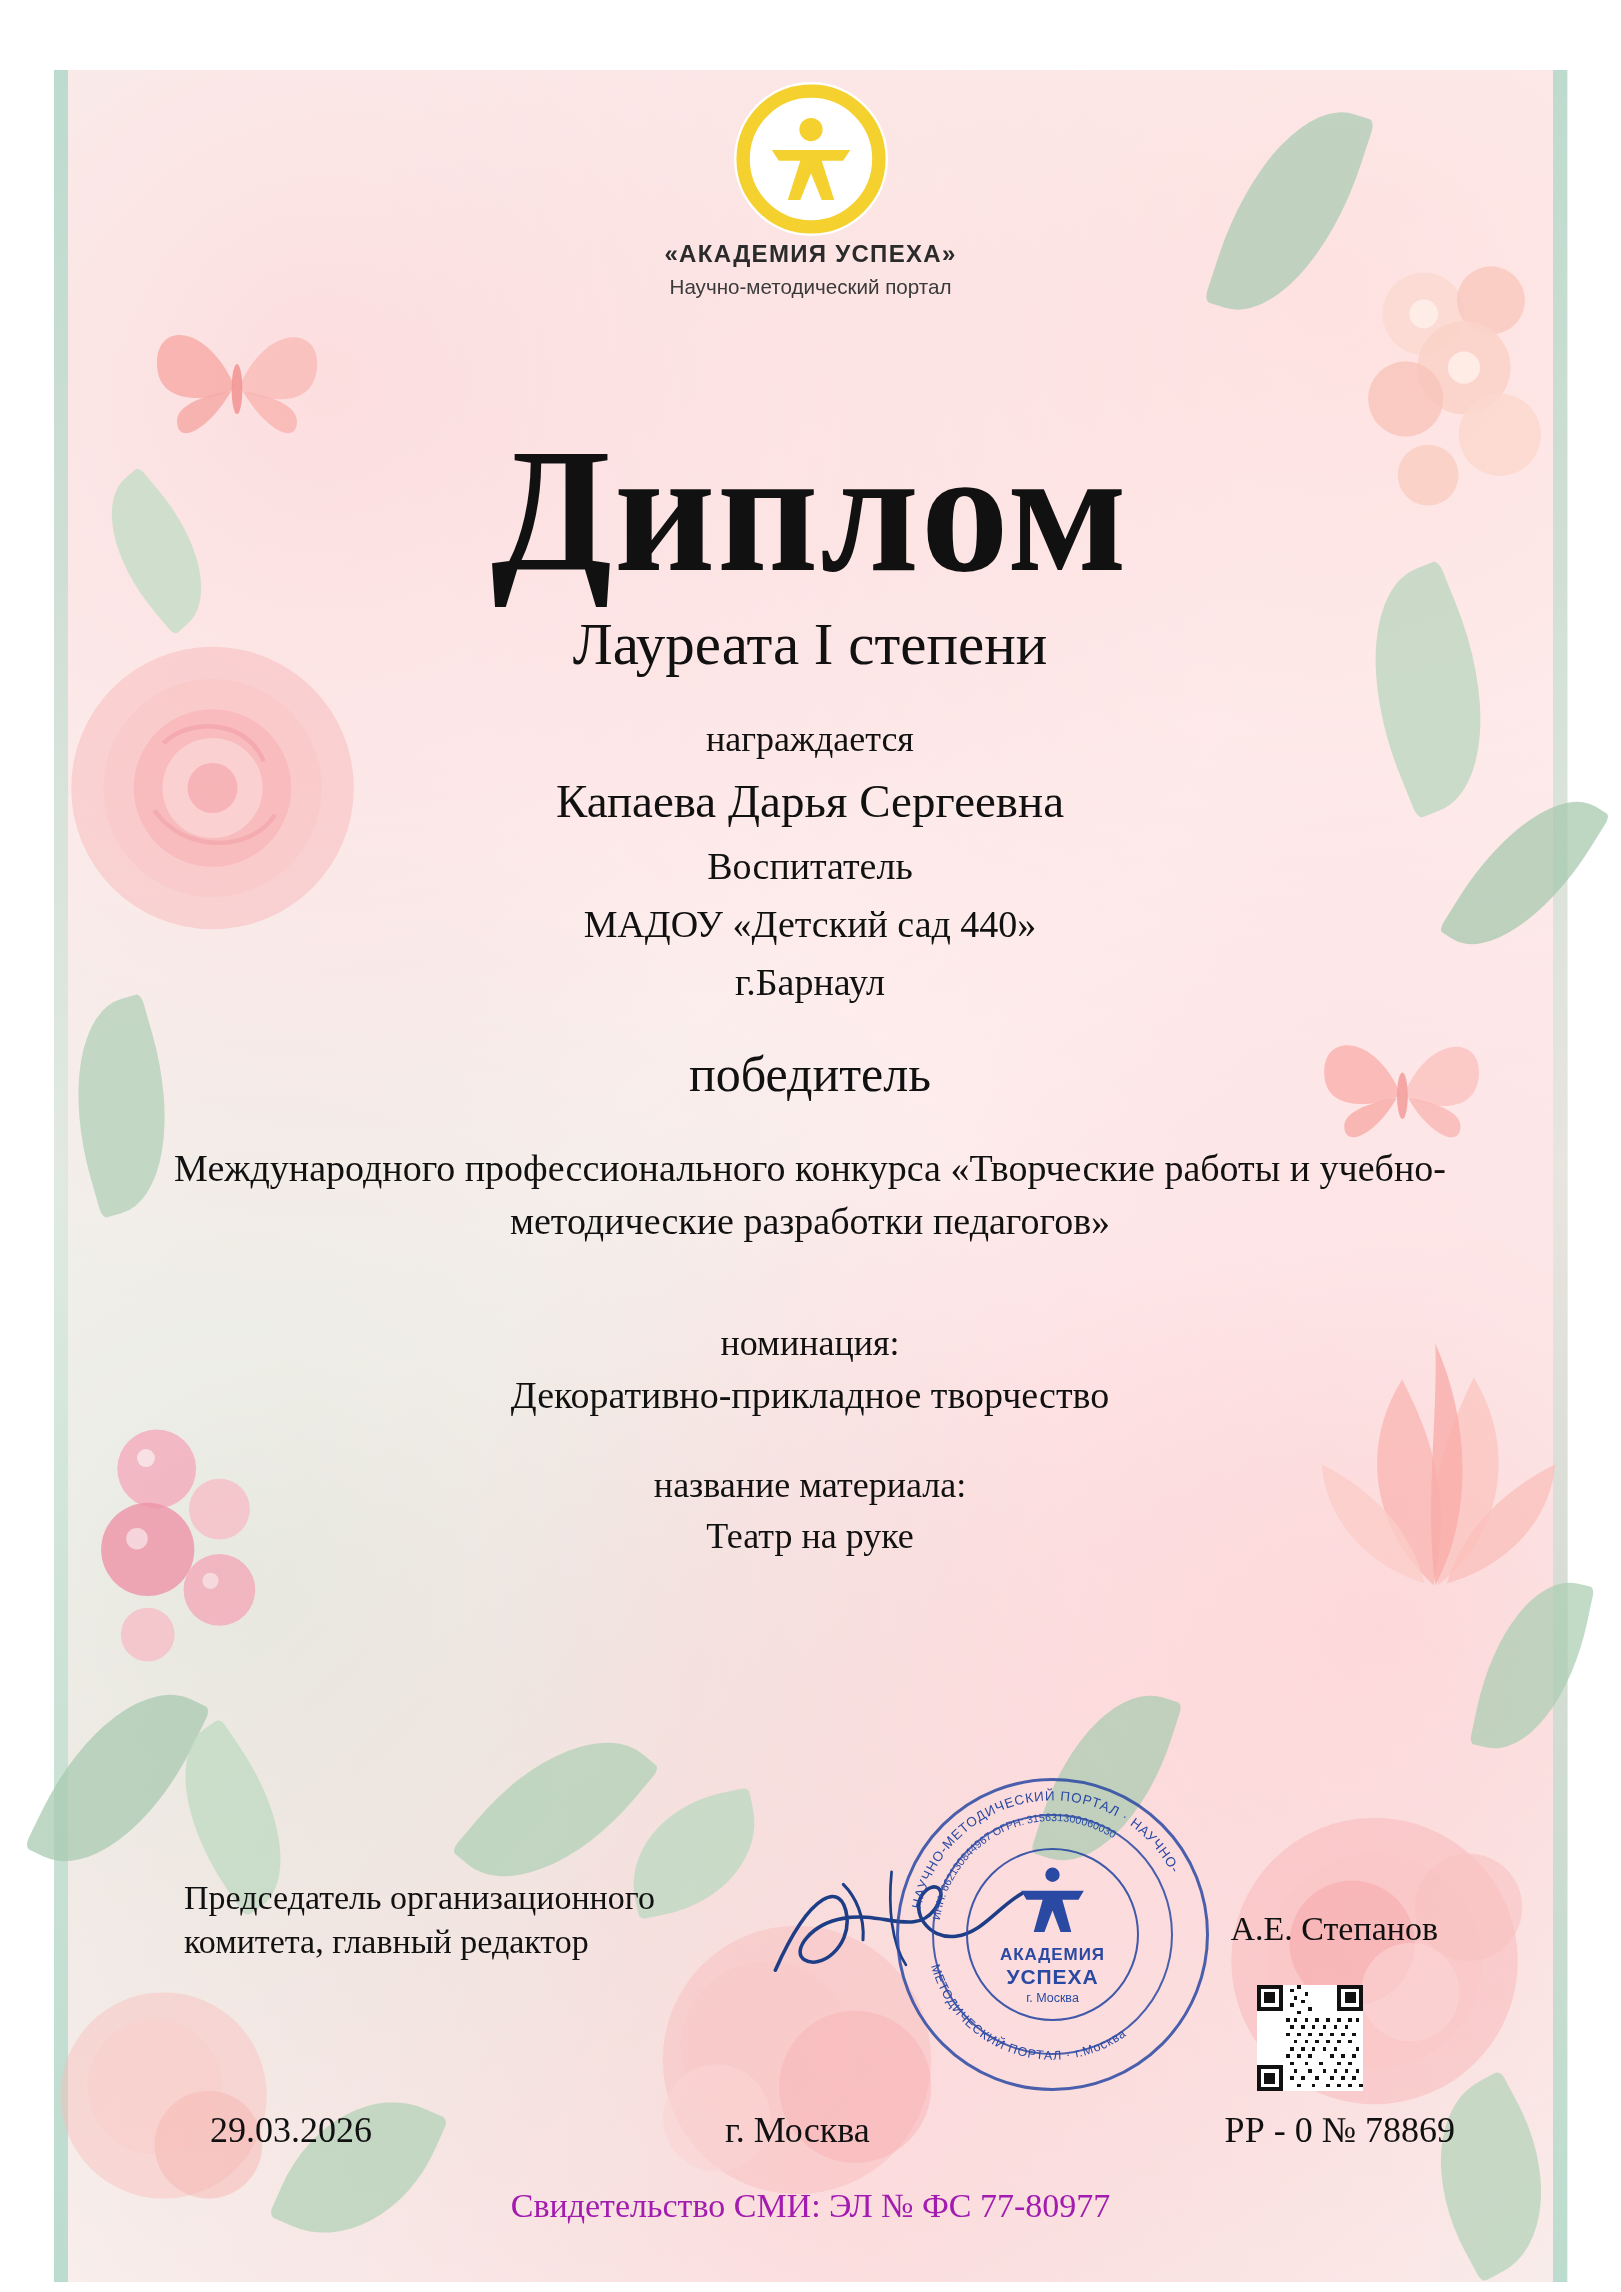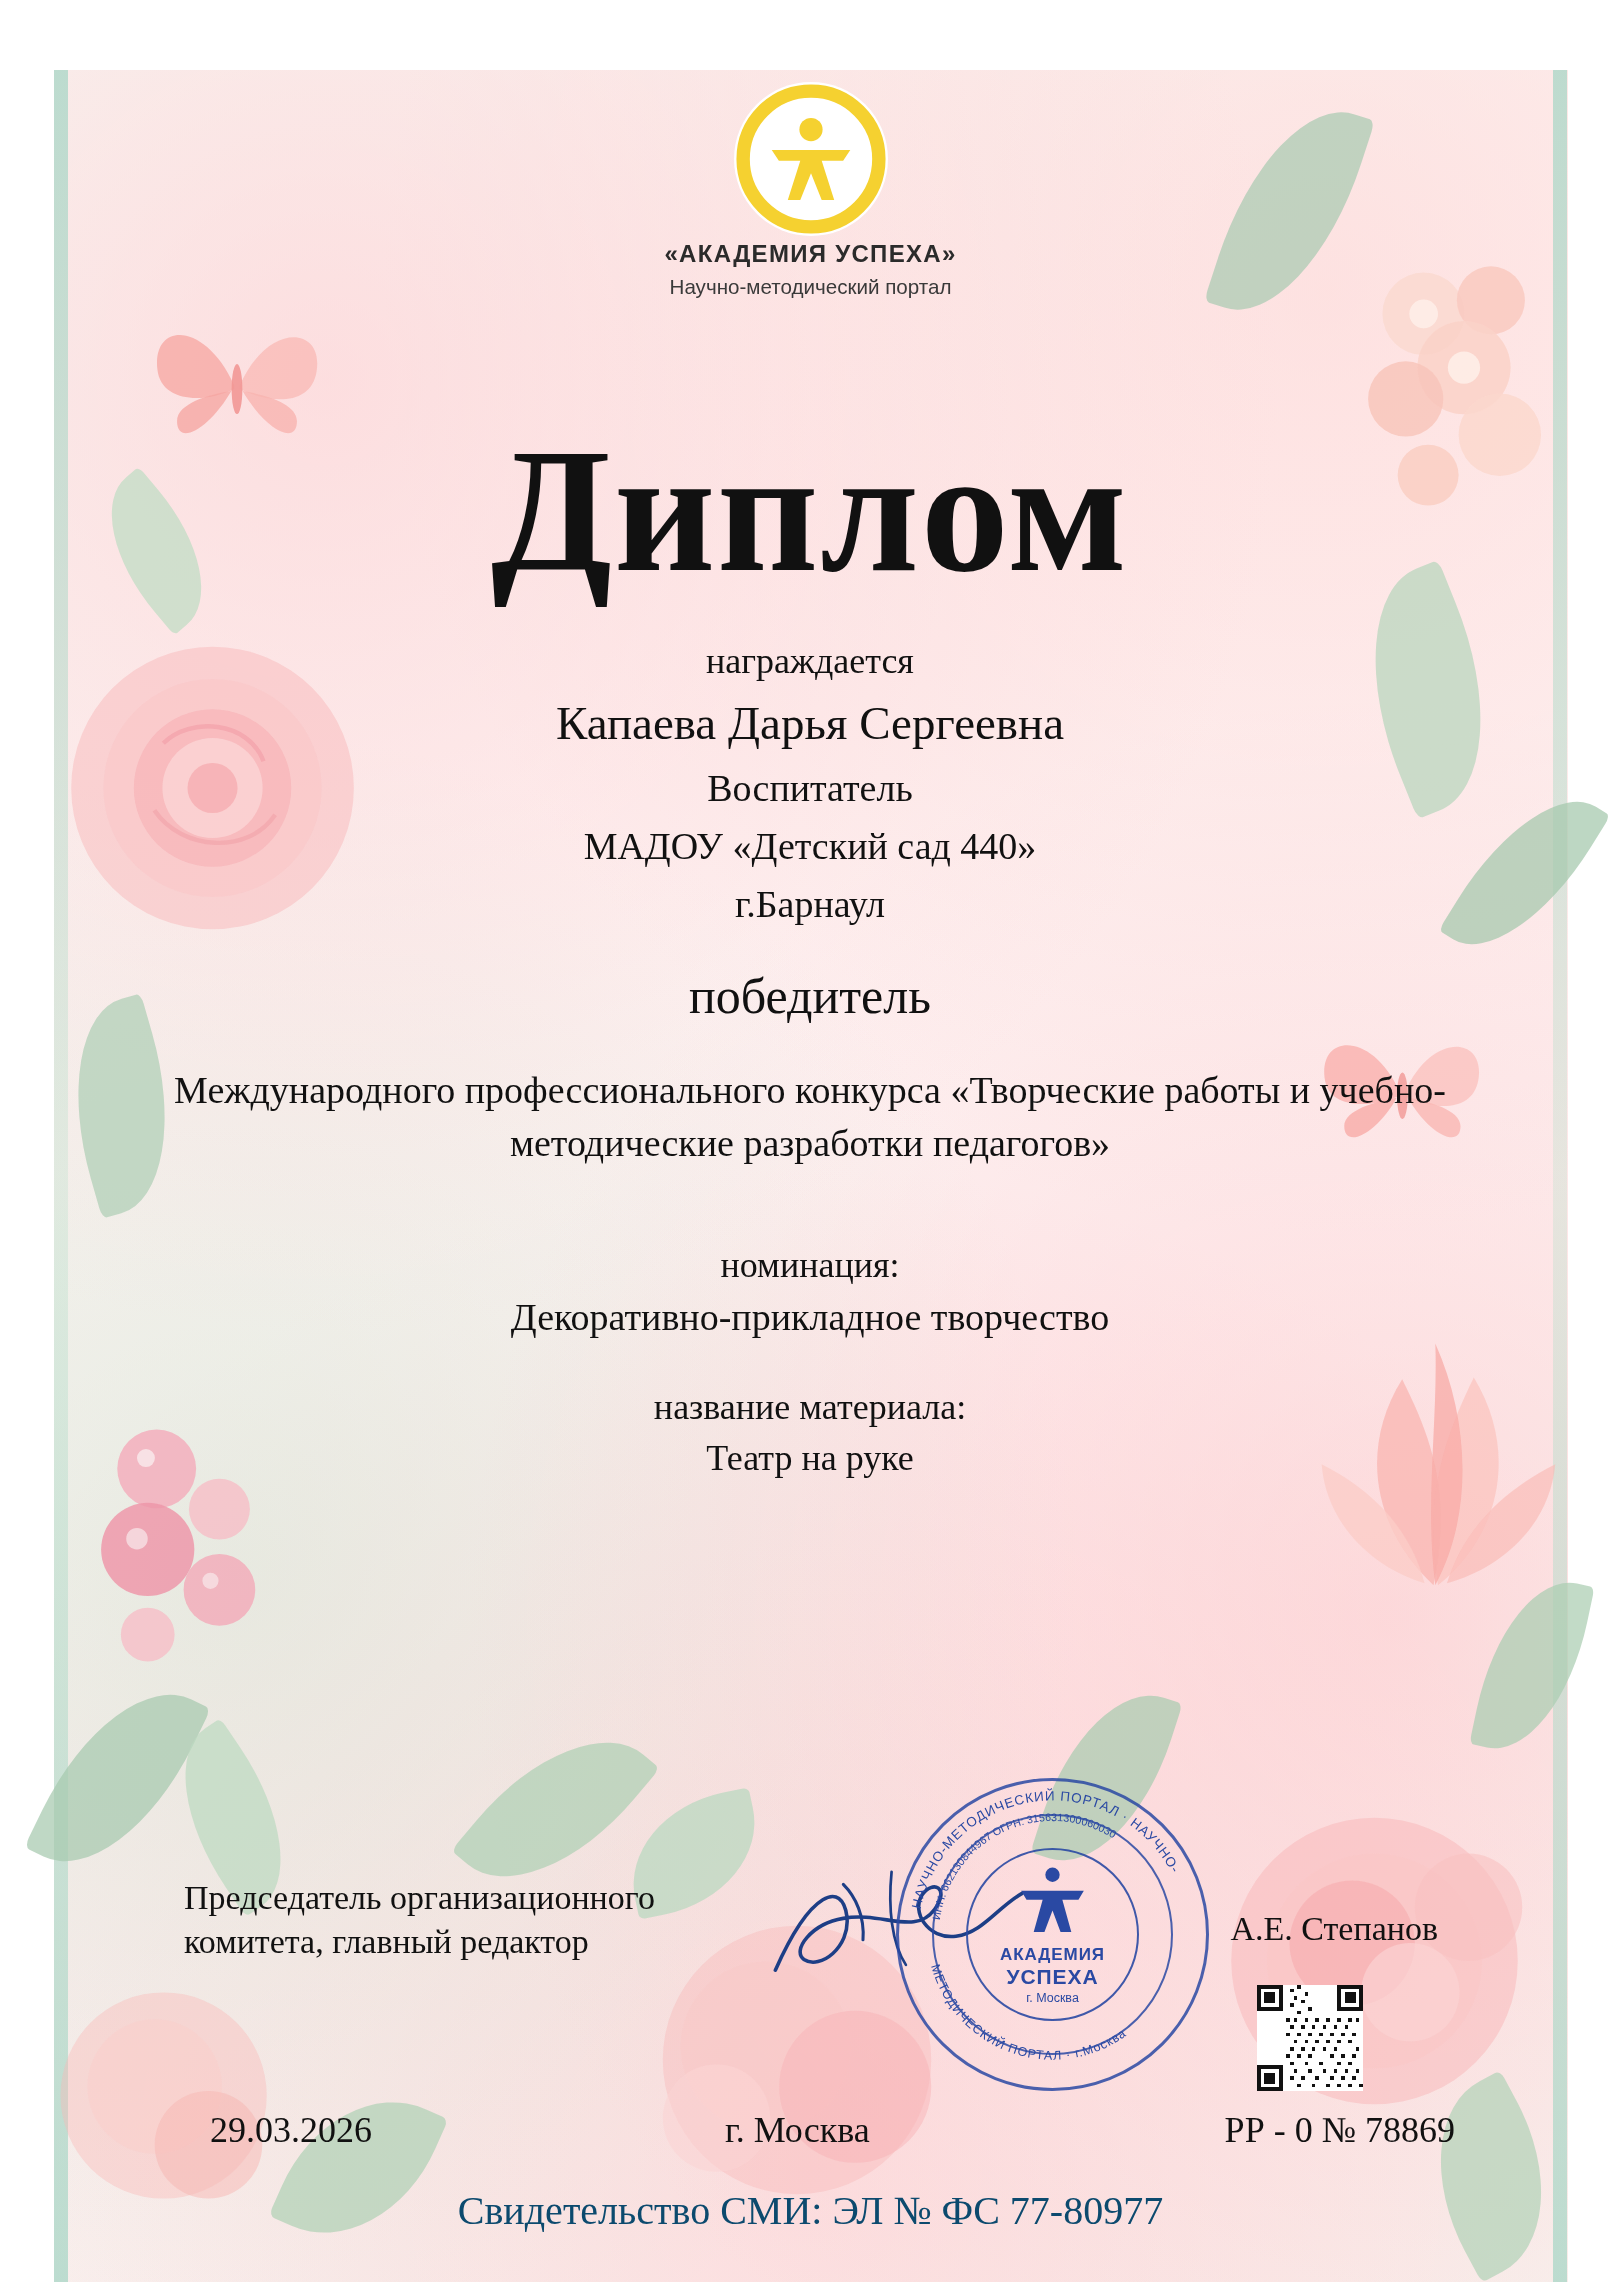--- a/index.html
+++ b/index.html
@@ -252,22 +252,22 @@
   .footer-date   { position: absolute; left: 103px;  top: 0; }
   .footer-city   { position: absolute; left: 618px;  top: 0; }
   .footer-number { position: absolute; right: 58px;  top: 0; white-space: nowrap; }
 
   .footer-smi {
     position: absolute;
     left: 0;
     top: 2187px;
     width: 1621px;
     text-align: center;
-    font-size: 40px;
-    color: #0c4a6e;
+    font-size: 34px;
+    color: #a21caf;
   }
 </style>
 </head>
 <body>
 
 <div id="certificate">
 
   <div class="page-bg"></div>
   <div class="edge edge-left"></div>
   <div class="edge edge-right"></div>
@@ -370,20 +370,21 @@
         <path d="M84 38 a13 13 0 1 1 0 26 a13 13 0 1 1 0 -26 Z" fill="#f5d130"></path>
         <path d="M40 74 L128 74 L120 86 L96 86 L110 130 L96 130 L84 100 L72 130 L58 130 L72 86 L48 86 Z" fill="#f5d130"></path>
       </svg>
     </div>
     <div class="logo-title">«АКАДЕМИЯ УСПЕХА»</div>
     <div class="logo-sub">Научно-методический портал</div>
   </div>
 
   <div class="content">
     <div class="title-diplom">Диплом</div>
+    <div class="subtitle-degree">Лауреата I степени</div>
     <div class="awarded-label">награждается</div>
     <div class="recipient-name">Капаева Дарья Сергеевна</div>
     <div class="recipient-role">Воспитатель</div>
     <div class="recipient-org">МАДОУ «Детский сад 440»</div>
     <div class="recipient-city">г.Барнаул</div>
     <div class="winner-label">победитель</div>
     <div class="contest-name">Международного профессионального конкурса «Творческие работы и учебно-методические разработки педагогов»</div>
     <div class="nomination-label">номинация:</div>
     <div class="nomination-value">Декоративно-прикладное творчество</div>
     <div class="material-label">название материала:</div>

